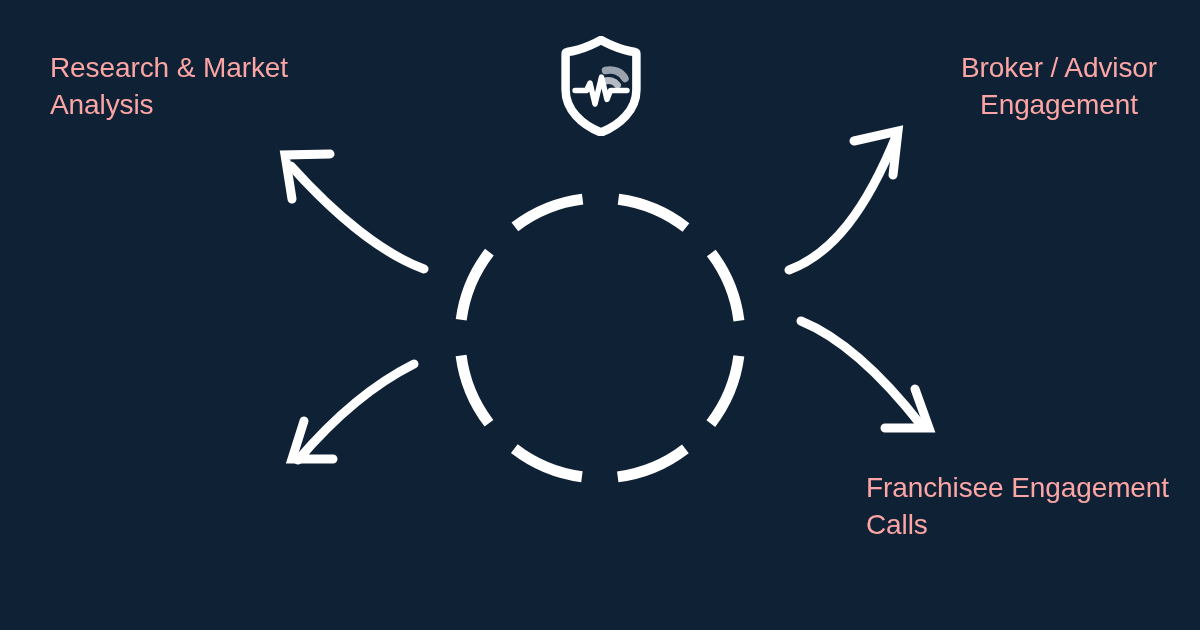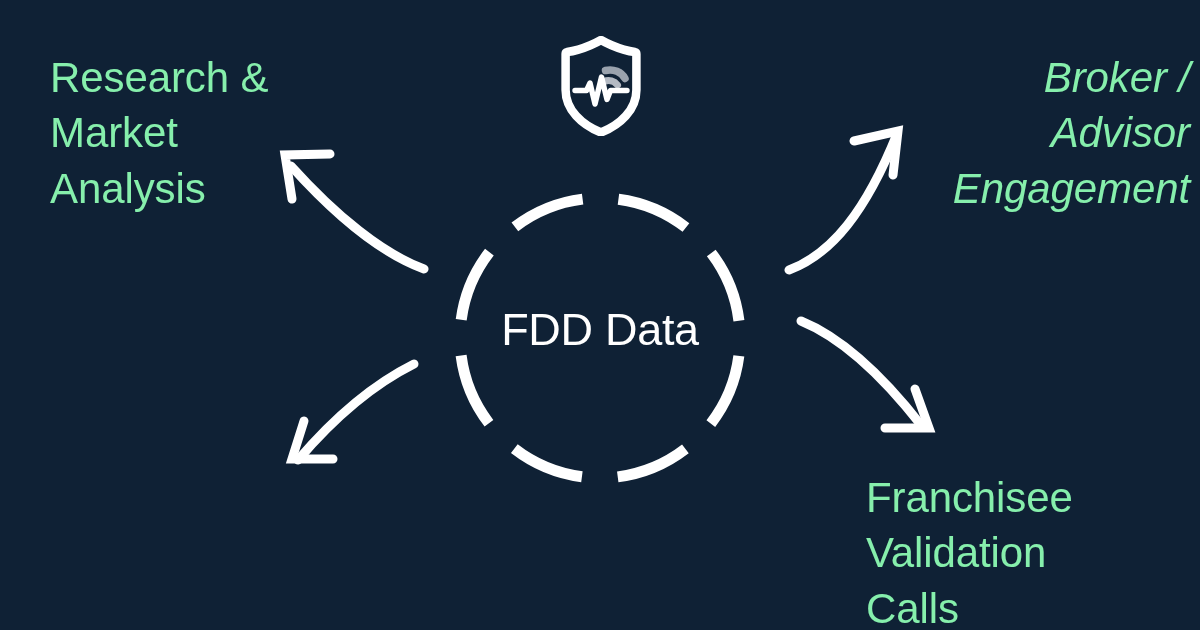--- a/index.html
+++ b/index.html
@@ -21,29 +21,29 @@
   .layer-svg {
     position: absolute;
     left: 0;
     top: 0;
     width: 1200px;
     height: 630px;
     pointer-events: none;
   }
   .node-label {
     position: absolute;
-    color: #86efac;
-    font-size: 42px;
+    color: #fca5a5;
+    font-size: 28px;
     line-height: 1.32;
     font-weight: 400;
     letter-spacing: -0.1px;
     white-space: pre-line;
   }
   #label-research   { left: 50px;  top: 50px;  width: 330px; text-align: left; }
-  #label-broker     { left: 928px; top: 50px;  width: 262px; text-align: right; font-style: italic; }
+  #label-broker     { left: 928px; top: 50px;  width: 262px; text-align: center; }
   #label-franchisee { left: 866px; top: 470px; width: 320px; text-align: left; }
   #label-brand      { left: 50px;  top: 500px; width: 340px; text-align: left; }
 
   #center-text {
     position: absolute;
     left: 440px;
     top: 307px;
     width: 320px;
     text-align: center;
     color: #ffffff;
@@ -96,25 +96,24 @@
       <path d="M801 321 C845 339 885 379 921 425" fill="none" stroke="#ffffff" stroke-width="9" stroke-linecap="round"></path>
       <path d="M885 428 L929 428 L915 389" fill="none" stroke="#ffffff" stroke-width="9" stroke-linecap="round" stroke-linejoin="miter"></path>
     </g>
 
     <g>
       <path d="M414 364 C376 383 338 413 298 460" fill="none" stroke="#ffffff" stroke-width="9" stroke-linecap="round"></path>
       <path d="M333 459 L292 459 L304 421" fill="none" stroke="#ffffff" stroke-width="9" stroke-linecap="round" stroke-linejoin="miter"></path>
     </g>
   </svg>
 
-  <div id="center-text">FDD Data</div>
 
   <div class="node-label" id="label-research">Research &amp; Market
 Analysis</div>
 
   <div class="node-label" id="label-broker">Broker / Advisor
 Engagement</div>
 
-  <div class="node-label" id="label-franchisee">Franchisee Validation
+  <div class="node-label" id="label-franchisee">Franchisee Engagement
 Calls</div>
 
 
 </div>
 
 </body></html>

